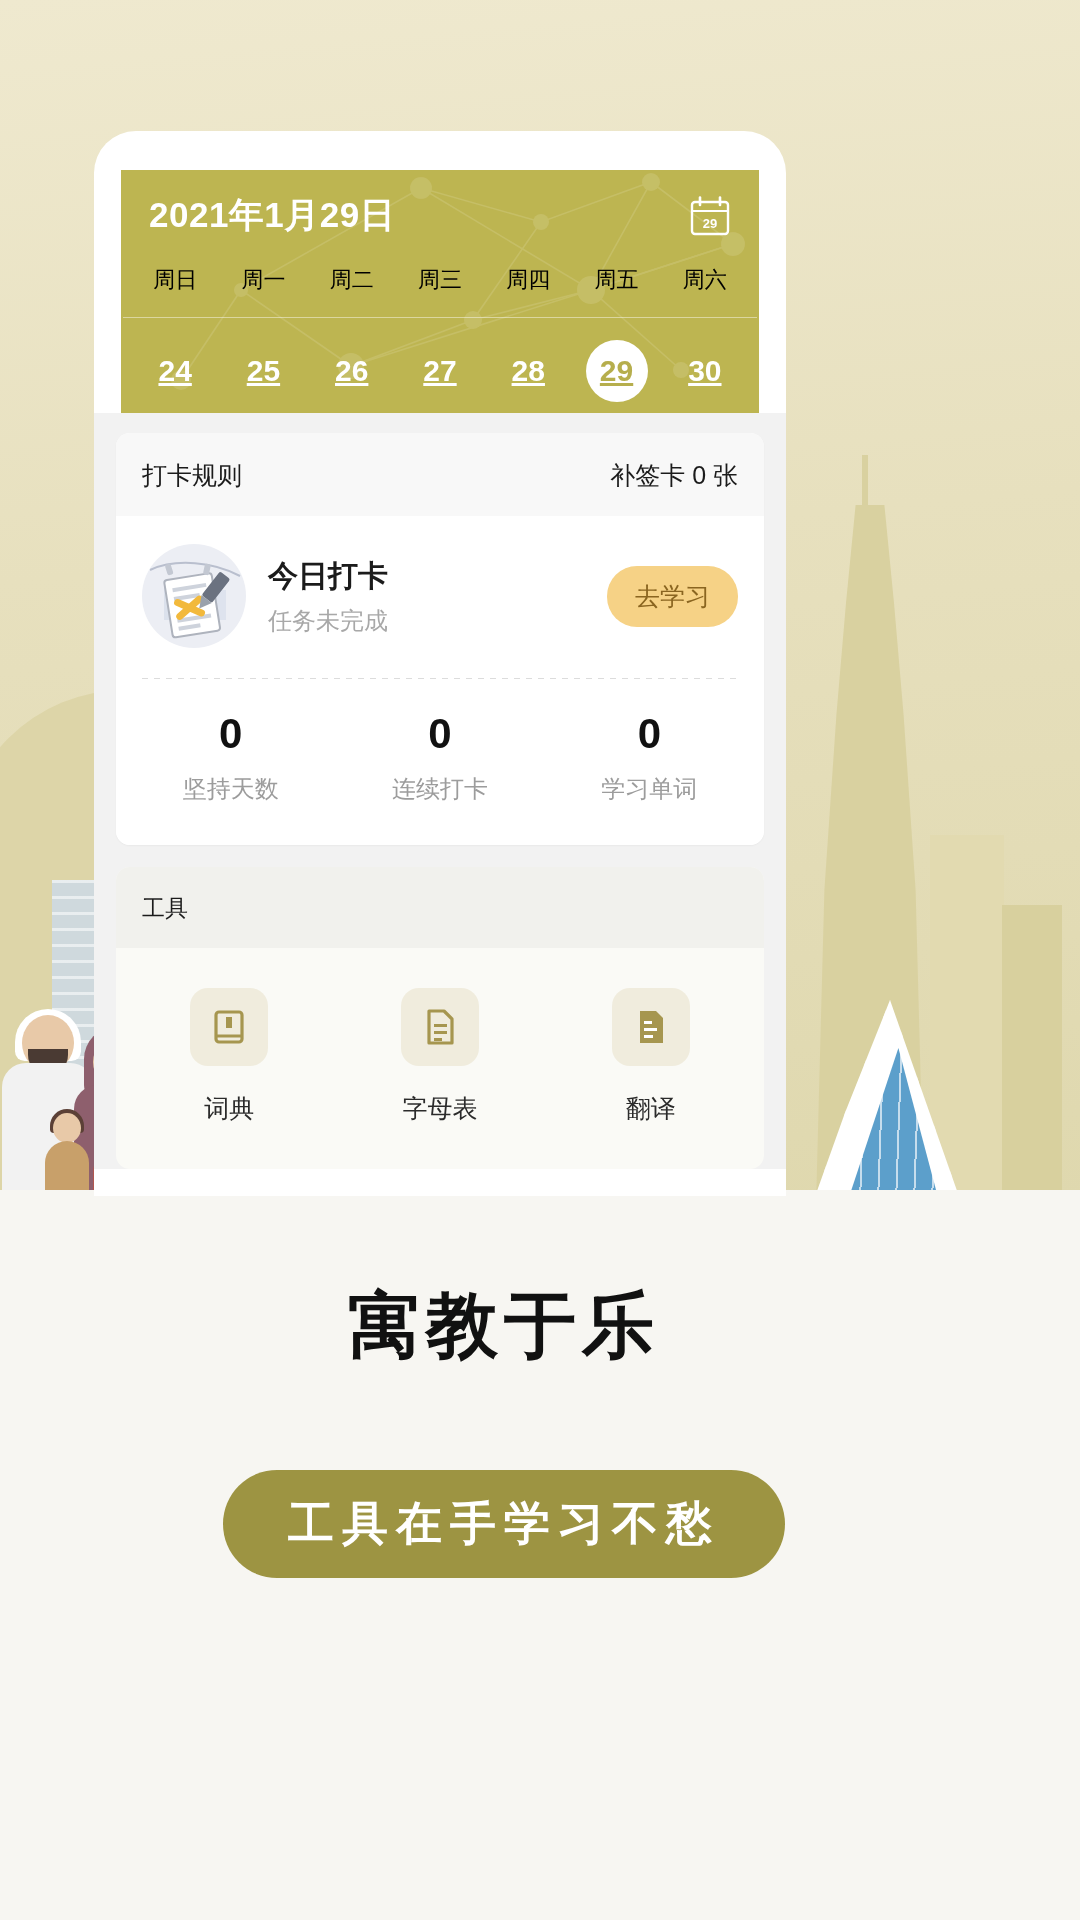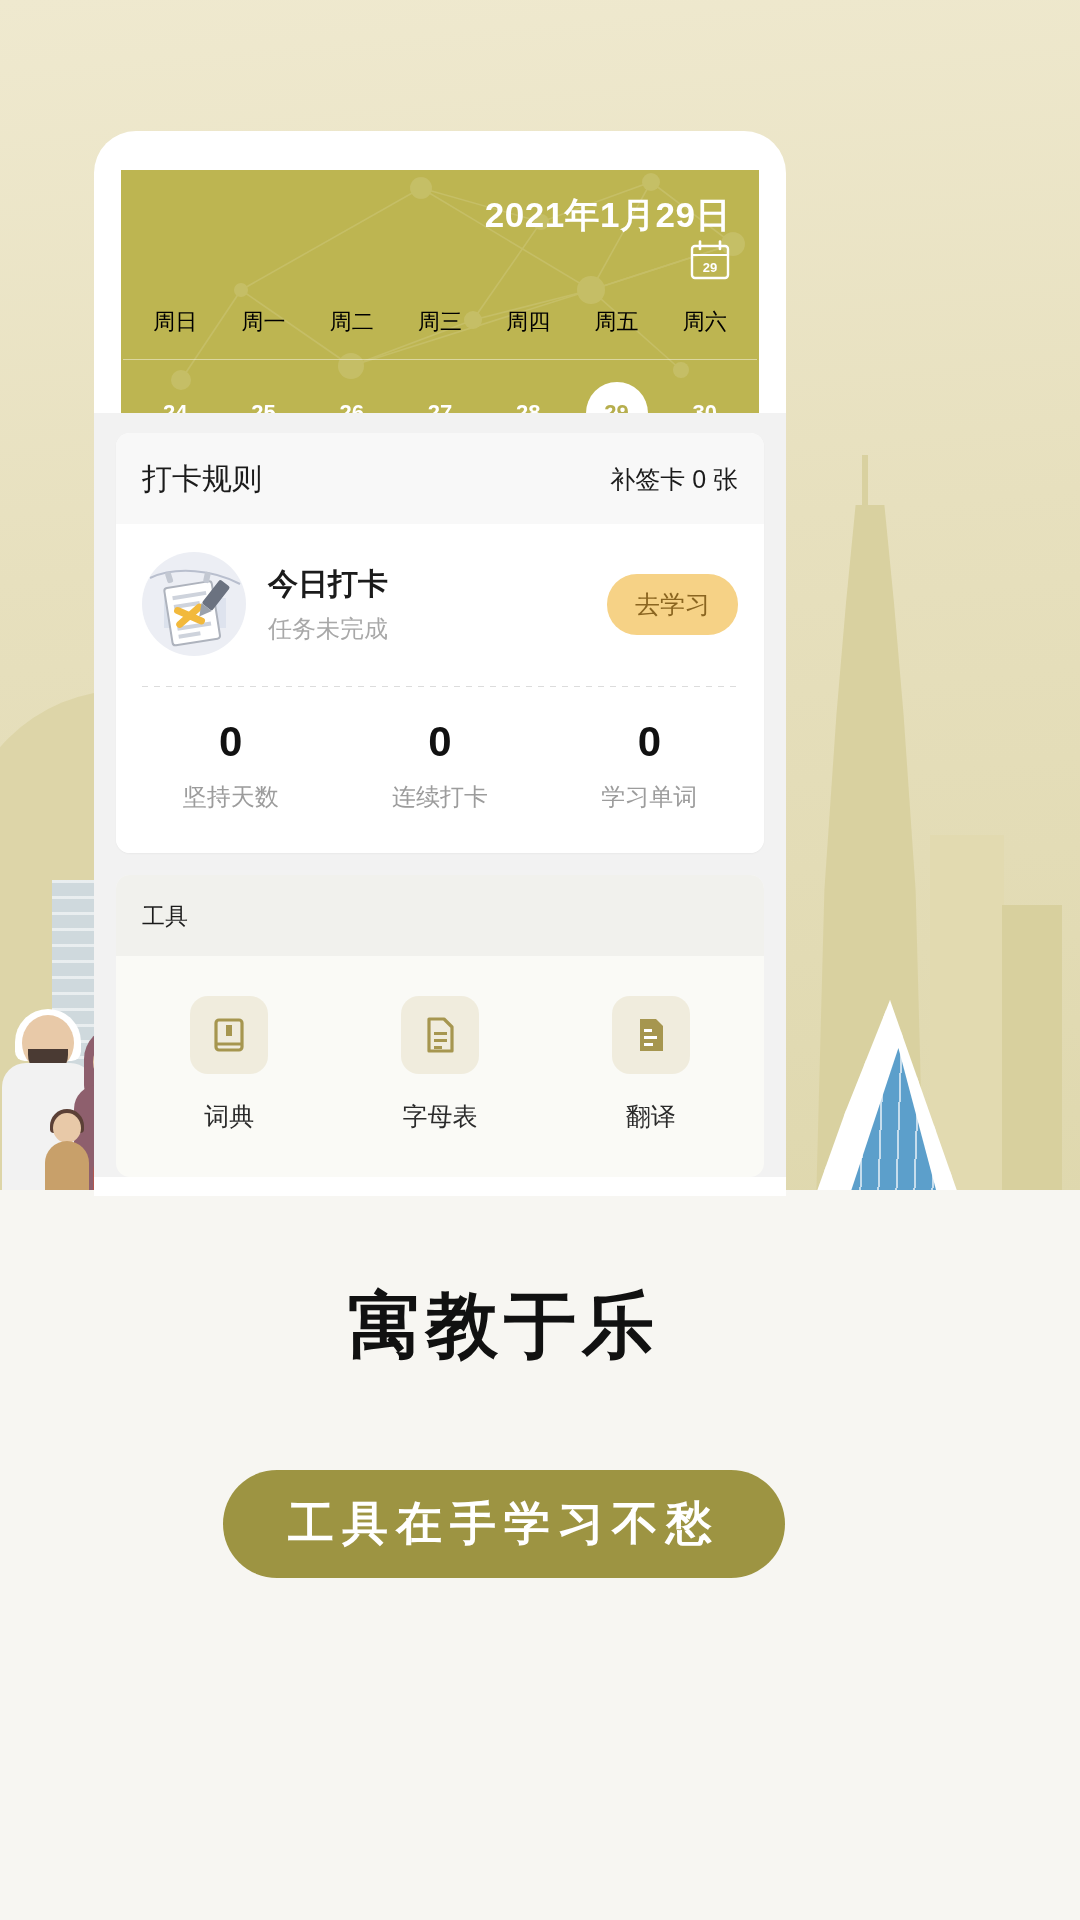--- a/index.html
+++ b/index.html
@@ -98,62 +98,61 @@
   
   .cal-header {
     position:relative;
     margin:39px 0 0 27px;
     width:638px; height:243px;
     background:#bdb551;
     overflow:hidden;
   }
   .net-deco { position:absolute; inset:0; opacity:.55; }
   .title-row {
-    position:relative; display:flex; align-items:flex-end; justify-content:space-between;
+    position:relative; display:flex; align-items:center; justify-content:space-between;
     padding:22px 28px 0 28px;
-    flex-direction:column;
   }
   .date-title { color:#fff; font-size:35px; font-weight:700; letter-spacing:.5px; }
   .cal-icon { width:42px; height:42px; position:relative; }
 
   .week-row, .day-row {
     position:relative; display:flex;
   }
   .week-row { padding:26px 10px 22px 10px; }
   .week-cell {
     flex:1; text-align:center; color:#000000; font-size:22px; font-weight:400;
   }
   .hdr-divider { position:relative; height:1px; background:rgba(255,255,255,.45); margin:0 2px; }
   .day-row { padding:22px 10px 0 10px; }
   .day-cell {
     flex:1; display:flex; align-items:center; justify-content:center;
     height:62px; position:relative;
   }
-  .day-num { color:#ffffff; font-size:22px; font-weight:600; z-index:2; }
+  .day-num { color:#ffffff; font-size:30px; font-weight:600; z-index:2;text-decoration:underline; }
   .day-cell.active .day-num { color:#b6ae4d; }
   .day-cell.active::before {
     content:""; position:absolute; left:50%; top:50%;
     transform:translate(-50%,-50%);
     width:62px; height:62px; border-radius:50%; background:#fff;
   }
   .chevron-wrap { position:relative; display:flex; justify-content:center; padding-top:14px; }
 
   
   .phone-body { background:#f2f2f2; padding:20px 22px 0 22px; }
 
   .card {
     background:#ffffff; border-radius:14px; overflow:hidden;
     box-shadow:0 1px 2px rgba(0,0,0,.04);
   }
   .card-head {
     display:flex; align-items:center; justify-content:space-between;
     padding:26px 26px 24px 26px;
     background:#f8f8f8;
   }
-  .card-head .lbl { font-size:30px; color:#1b1b1b; }
+  .card-head .lbl { font-size:25px; color:#1b1b1b; }
   .card-head .aux { font-size:25px; color:#1b1b1b; }
 
   .task-row {
     display:flex; align-items:center; padding:28px 26px 30px 26px; background:#fff;
   }
   .task-illu {
     width:104px; height:104px; border-radius:50%;
     background:#eceef4; position:relative; flex:none; overflow:hidden;
   }
   .task-text { margin-left:22px; flex:1; }

